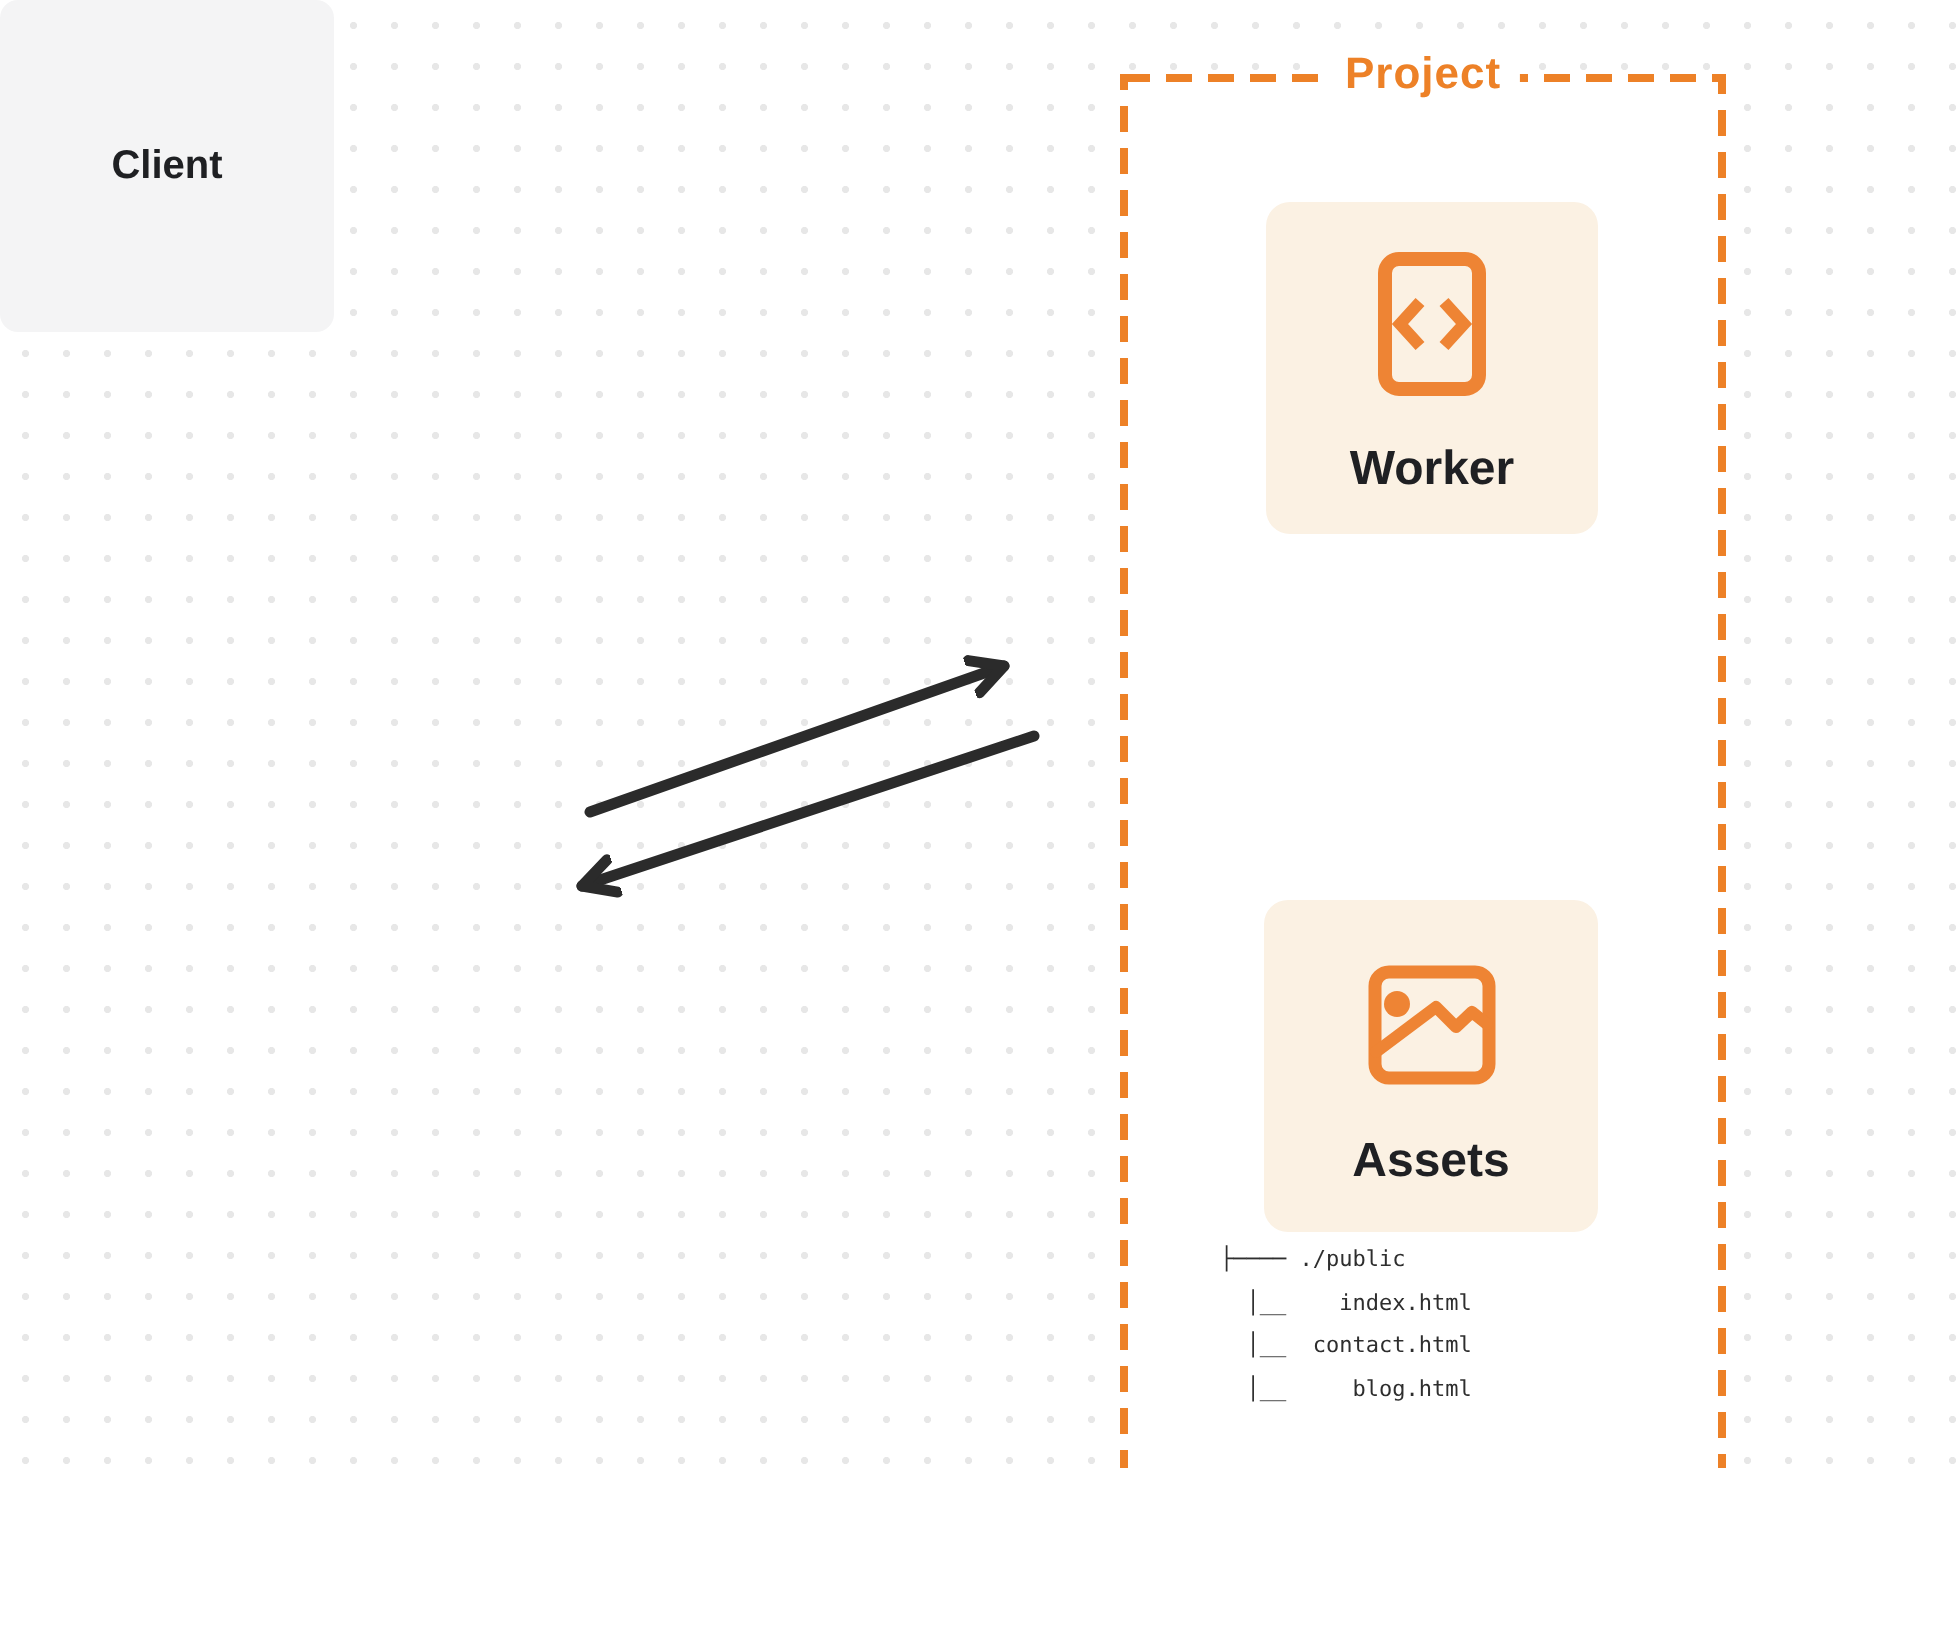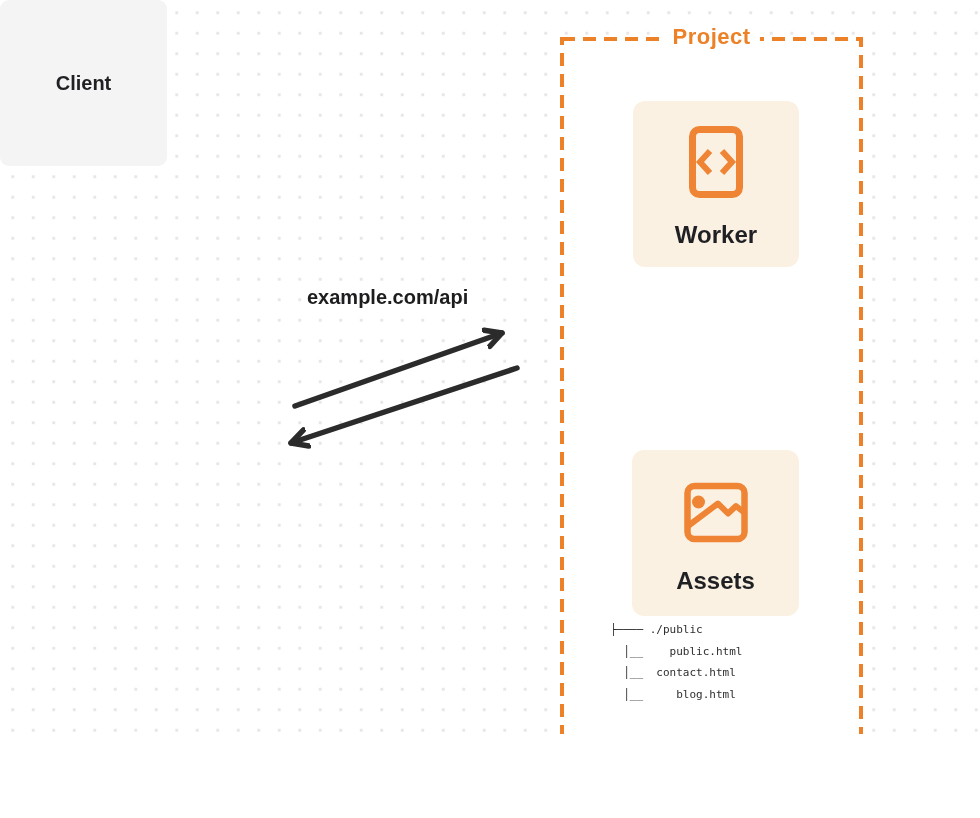--- a/index.html
+++ b/index.html
@@ -60,21 +60,20 @@
   <svg class="abs arrows" width="980" height="818">
     <defs>
       <marker id="ah" markerUnits="userSpaceOnUse" markerWidth="24" markerHeight="26" refX="18" refY="12" orient="auto">
         <path d="M2,3.5 L18,12 L2,20.5" fill="none" stroke="#2B2B2B" stroke-width="5.5" stroke-linecap="round" stroke-linejoin="round"></path>
       </marker>
     </defs>
     <line x1="295" y1="406" x2="502" y2="333" stroke="#2B2B2B" stroke-width="5.5" stroke-linecap="round" marker-end="url(#ah)"></line>
     <line x1="517" y1="368" x2="291" y2="443" stroke="#2B2B2B" stroke-width="5.5" stroke-linecap="round" marker-end="url(#ah)"></line>
   </svg>
 
-  <div class="abs api-label">example.com/api</div>
 
   <div class="panel-client">
     <span class="client-label">Client</span>
   </div>
 
   <div class="panel panel-worker">
     <svg class="icon" width="54" height="72" viewBox="0 0 54 72">
       <rect x="3.5" y="3.5" width="47" height="65" rx="7" fill="none" stroke="#EE8434" stroke-width="7"></rect>
       <polyline points="21,25 11,36 21,47" fill="none" stroke="#EE8434" stroke-width="6"></polyline>
       <polyline points="33,25 43,36 33,47" fill="none" stroke="#EE8434" stroke-width="6"></polyline>
@@ -86,18 +85,18 @@
     <svg class="icon" width="64" height="61" viewBox="0 0 64 61">
       <rect x="3.5" y="4" width="57" height="53" rx="7" fill="none" stroke="#EE8434" stroke-width="6.5"></rect>
       <circle cx="14.5" cy="20" r="6.5" fill="#EE8434"></circle>
       <polyline points="4,44 34,21.5 44,31.5 52,24 59.5,30" fill="none" stroke="#EE8434" stroke-width="6" stroke-linecap="round" stroke-linejoin="round"></polyline>
     </svg>
     <div class="node-label">Assets</div>
   </div>
 
   <div class="abs file-tree">
     <div>├──── ./public</div>
-    <div>  │__    public.html</div>
+    <div>  │__    index.html</div>
     <div>  │__  contact.html</div>
     <div>  │__     blog.html</div>
   </div>
 
 </div>
 
 </body></html>

